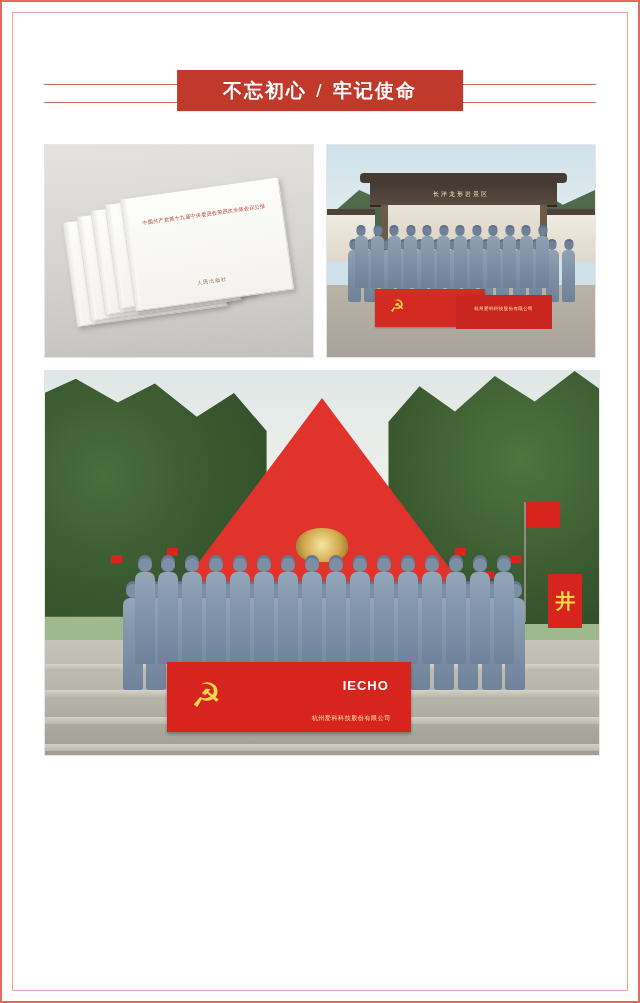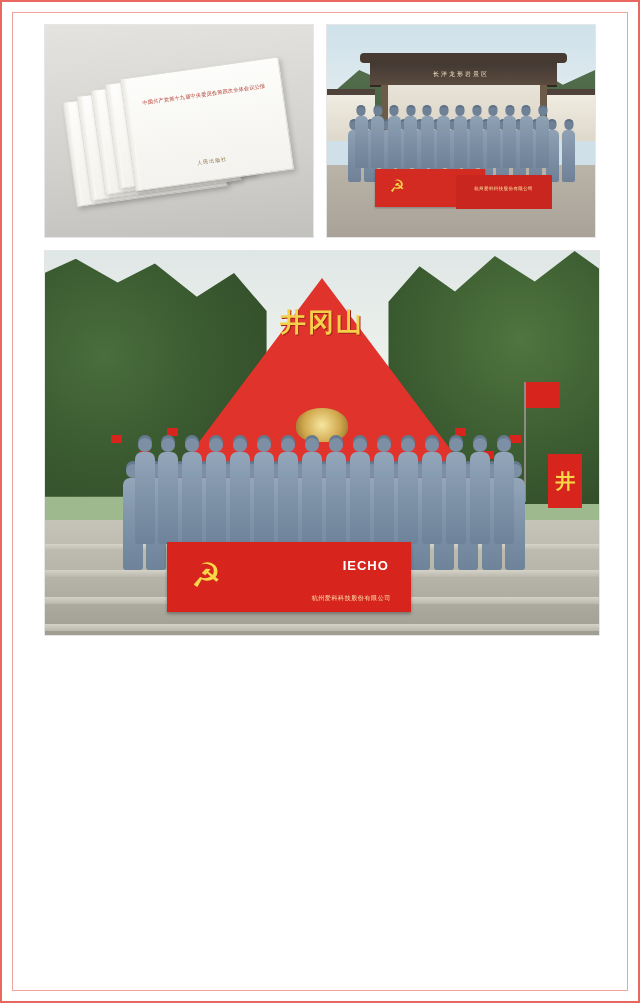--- a/index.html
+++ b/index.html
@@ -306,20 +306,29 @@
   }
 </style>
 </head>
 <body>
 
 <div class="page">
   <div class="inner-frame"></div>
 
   <div class="content">
 
+    <div class="title-wrap">
+      <div class="title-rule upper"></div>
+      <div class="title-rule lower"></div>
+      <div class="title-banner">
+        <span>不忘初心</span>
+        <span class="sep">/</span>
+        <span>牢记使命</span>
+      </div>
+    </div>
 
 
     <div class="photo-row">
 
       <div class="photo photo-left p1">
         <div class="table"></div>
         <div class="booklet b1">
             <div class="bspine"></div>
           </div>
         <div class="booklet b2">
@@ -384,21 +393,20 @@
       </div>
     </div>
 
     <div class="photo photo-wide p3">
       <div class="sky"></div>
       <div class="trees-l"></div>
       <div class="trees-r"></div>
       <div class="monument"></div>
       <div class="mon-steps s1"></div>
       <div class="mon-steps s2"></div>
-      <div class="mon-cal">井冈山</div>
       <div class="wreath"></div>
       <div class="ground"></div>
       <div class="stair t1"></div>
       <div class="stair t2"></div>
       <div class="stair t3"></div>
       <div class="stair t4"></div>
 
       <div class="small-flag" style="left:12%; top:48%"></div>
       <div class="small-flag" style="left:17%; top:52%"></div>
       <div class="small-flag" style="left:22%; top:46%"></div>

